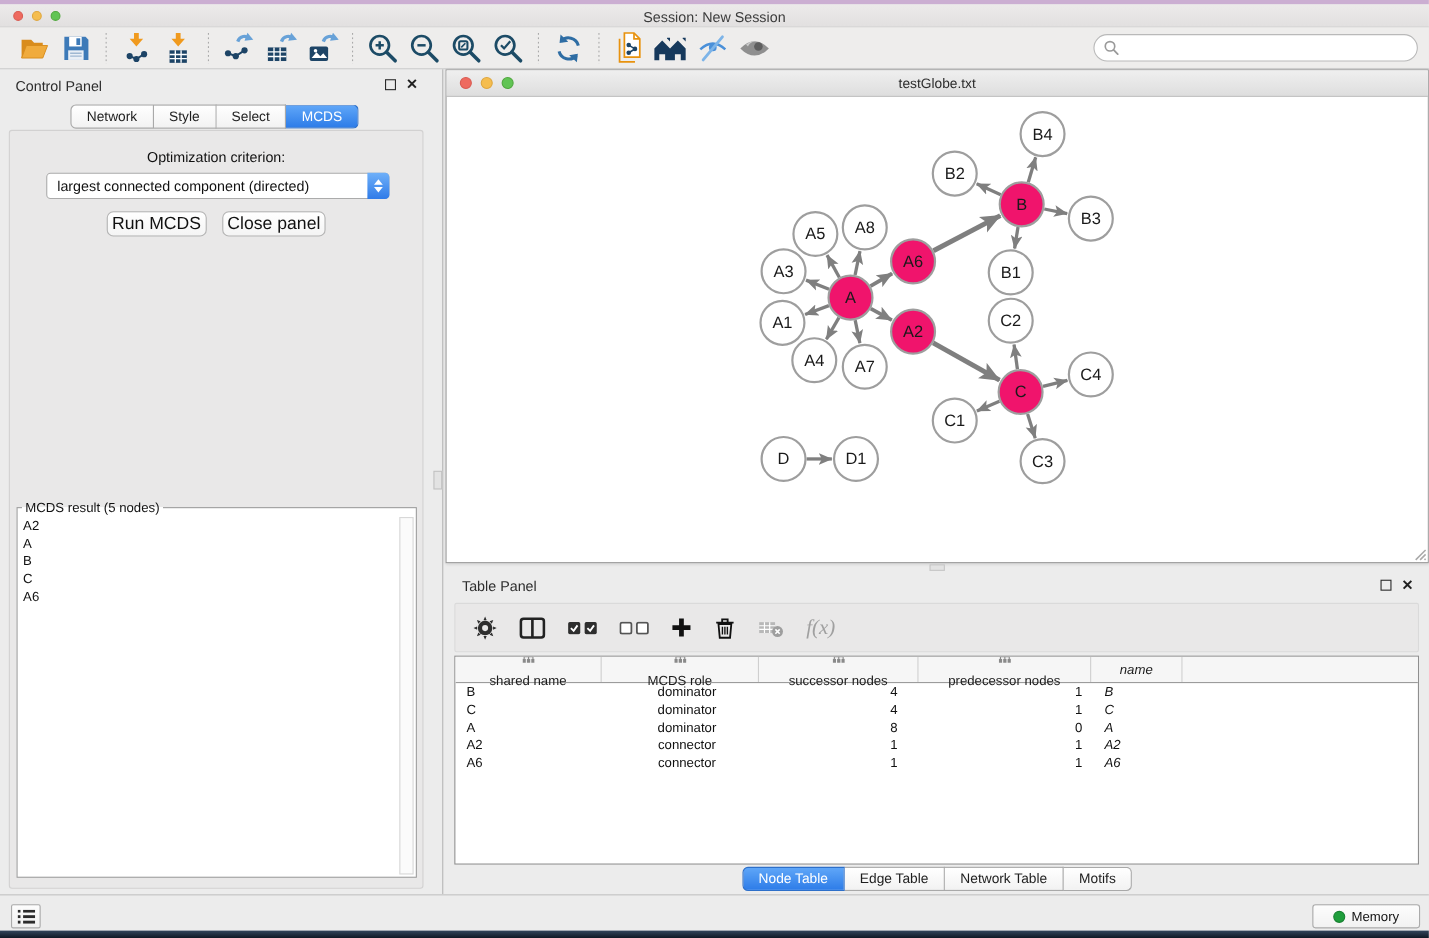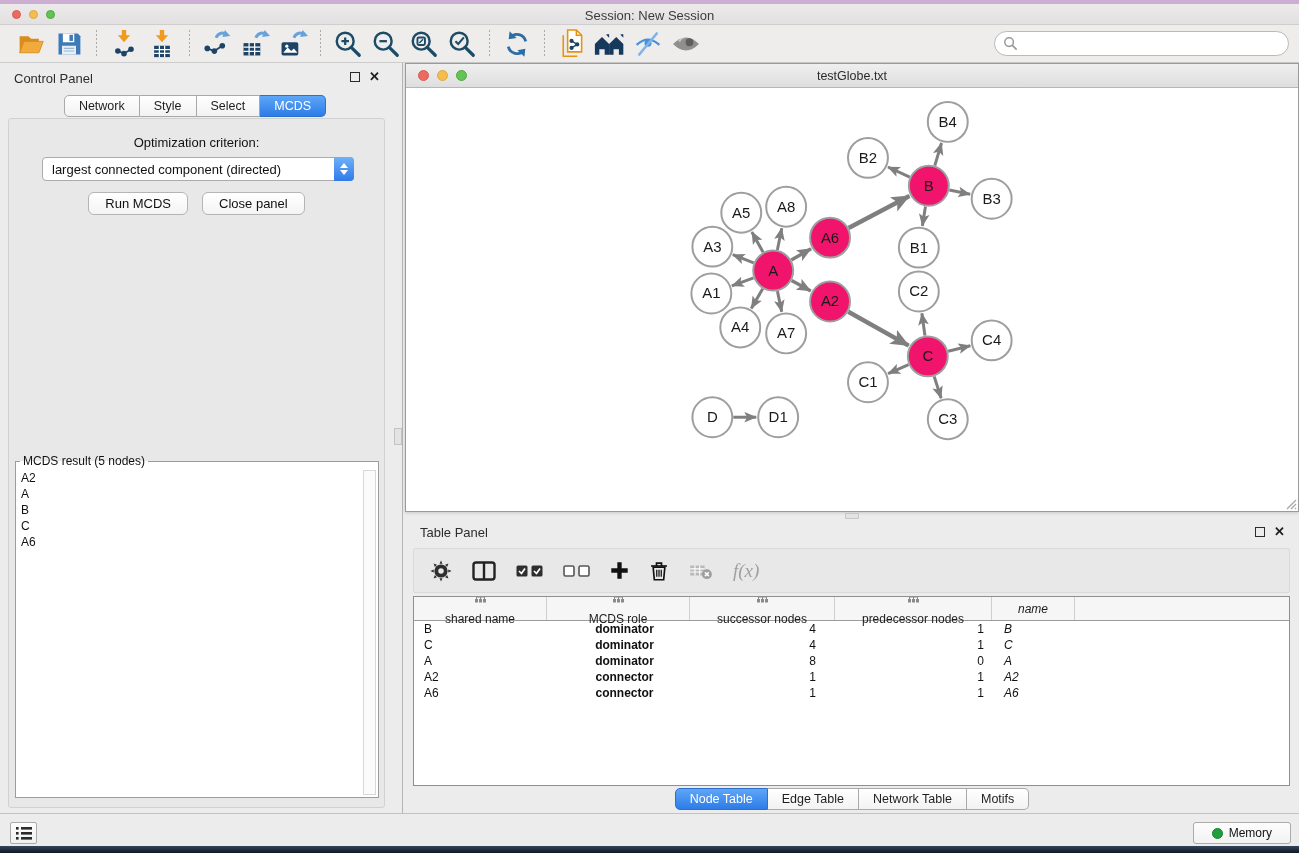--- a/index.html
+++ b/index.html
@@ -53,21 +53,21 @@
   .opt-label { position:absolute; top:16px; width:100%; text-align:center; font-size:13px; color:#111; }
   .criterion-select { position:absolute; left:33px; top:38px; width:312px; height:24px;
     background:#fff; border:1px solid #ababab; border-radius:4px; display:flex; align-items:center; }
   .criterion-select .sel-text { flex:1; font-size:13px; color:#111; padding-left:9px; white-space:nowrap; }
   .sel-stepper { width:20px; height:24px; margin-right:-1px; border-radius:0 4px 4px 0;
     background:linear-gradient(#6fb0f9,#2f7be8); display:flex; flex-direction:column; align-items:center; justify-content:center; gap:2px; }
   .tri-up { width:0; height:0; border-left:4px solid transparent; border-right:4px solid transparent; border-bottom:5px solid #fff; }
   .tri-down { width:0; height:0; border-left:4px solid transparent; border-right:4px solid transparent; border-top:5px solid #fff; }
   .cp-buttons { position:absolute; left:0; top:73px; width:100%; display:flex; justify-content:center; gap:14px; }
   .btn { background:linear-gradient(#ffffff,#f4f4f4); border:1px solid #b5b5b5; border-radius:6px;
-    font-size:13px; color:#111; padding:3px 16px; height:23px; display:flex; align-items:center; }
+    font-size:16px; color:#111; padding:3px 4px; height:23px; display:flex; align-items:center; }
 
   .mcds-fieldset { position:absolute; left:6px; top:335px; width:364px; height:344px;
     border:1px solid #9c9c9c; background:#fff; }
   .mcds-fieldset legend { font-size:12px; color:#111; margin-left:4px; padding:0 3px; }
   .result-list { position:absolute; left:1px; top:2px; right:16px; bottom:2px; overflow:hidden; }
   .result-item { font-size:12px; color:#111; line-height:16px; padding-left:4px; }
   .v-scroll-track { position:absolute; right:2px; top:2px; bottom:2px; width:13px;
     background:#fbfbfb; border:1px solid #d8d8d8; }
 
   
@@ -102,21 +102,21 @@
   .node-table { position:absolute; left:8px; top:76px; right:9px; height:190px;
     background:#fff; border:1px solid #8f8f8f; overflow:hidden; }
   .t-header { display:flex; height:24px; background:#f6f6f6; border-bottom:1px solid #9c9c9c; }
   .th { display:flex; align-items:center; justify-content:center; gap:6px;
     font-size:12px; color:#1c1c1c; border-right:1px solid #cfcfcf;flex-direction:column; }
   .th svg { flex:0 0 auto; }
   .tr { display:flex; height:16px; }
   .td { font-size:12px; color:#111; line-height:16px; white-space:nowrap; overflow:hidden; }
   .col0 { width:133px; } .col1 { width:143px;text-align:center; } .col2 { width:145px; }
   .col3 { width:157px; } .col4 { width:83px;font-style:italic; } .col5 { flex:1; border-right:none; }
-  .td.col0 { padding-left:10px; } .td.col1 { padding-left:12px;font-weight:bold; }
+  .td.col0 { padding-left:10px; } .td.col1 { padding-left:12px; }
   .td.col2 { text-align:right; padding-right:19px; }
   .td.col3 { text-align:right; padding-right:8px; }
   .td.col4 { padding-left:12px; }
 
   .table-tabs-row { position:absolute; left:0; top:268px; width:100%; display:flex; justify-content:center; }
 
   
   .status-bar { position:absolute; left:0; top:813px; width:1299px; height:33px;
     background:#ececec; border-top:1px solid #c2c2c2; }
   .status-left-btn { position:absolute; left:10px; top:8px; width:27px; height:22px;

